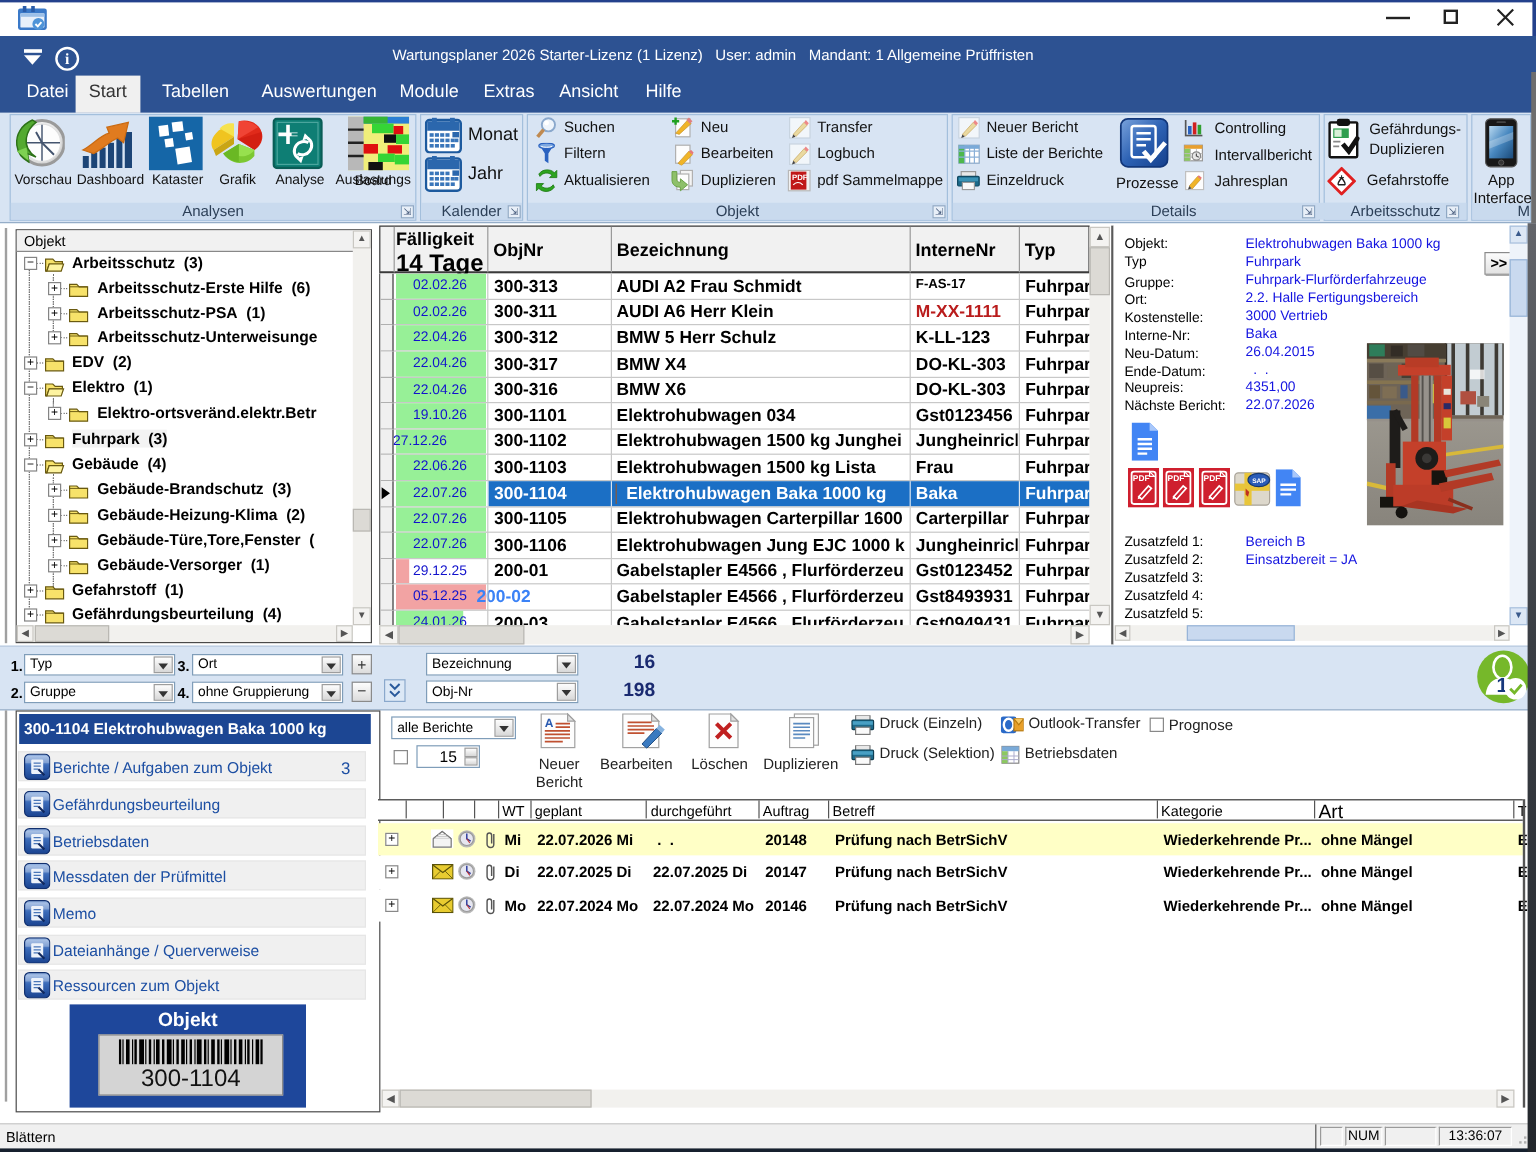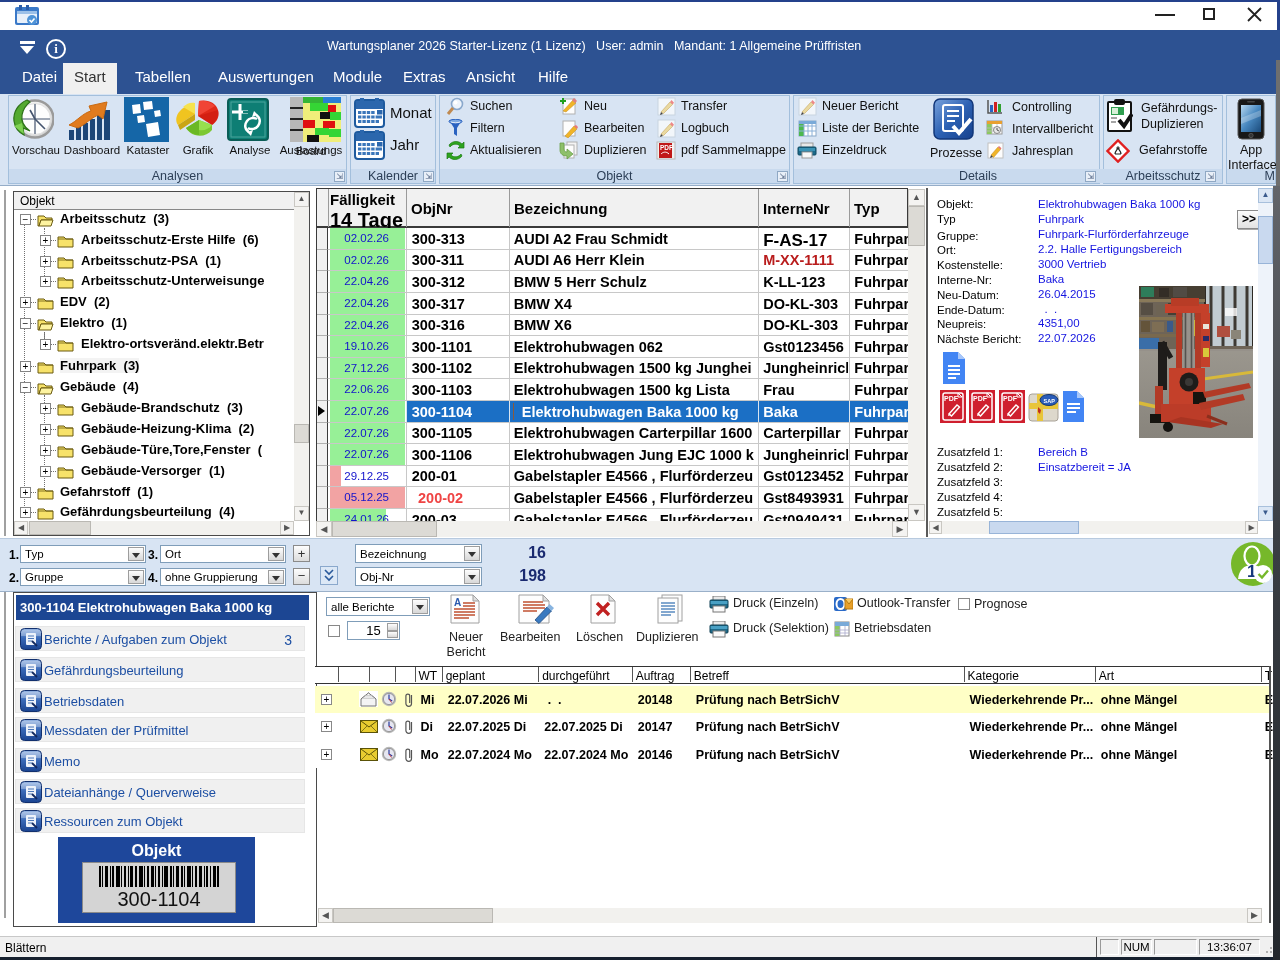--- a/index.html
+++ b/index.html
@@ -527,21 +527,21 @@
 <div class="abs b" style="left:537px;top:11px;font-size:15px">Typ</div>
 </div>
 <div class="abs" style="left:316px;top:228px;width:592px;height:293px;overflow:hidden;background:#fff;border-left:1px solid #3a3a3a">
 <div class="abs" style="left:0;top:0.2px;width:592px;height:21.6px">
 <div class="abs" style="left:0;top:0;width:10.6px;height:21.6px;background:#f0f0f0;border-right:1px solid #3a3a3a;border-bottom:1px solid #b0b0b0"></div>
 <div class="abs" style="left:12.6px;top:0;width:75px;height:20.6px;background:#97f097"></div>
 <div class="abs" style="left:10.6px;top:4px;width:78.1px;text-align:center;font-size:11.5px;color:#1212cc">02.02.26</div>
 
 <div class="cell b" style="left:94.7px;top:2.5px;width:96px;font-size:14.5px;color:#000">300-313</div>
 <div class="cell b" style="left:196.8px;top:2.5px;width:243px;font-size:14.5px;color:#000">AUDI A2 Frau Schmidt</div>
-<div class="cell b" style="left:446.2px;top:2.5px;width:85px;font-size:17px;color:#000">F-AS-17</div>
+<div class="cell b" style="left:446.2px;top:2.5px;width:85px;font-size:11px;color:#000">F-AS-17</div>
 <div class="cell b" style="left:537.3px;top:2.5px;width:54px;font-size:14.5px;color:#000">Fuhrpark</div>
 <div class="abs" style="left:88.7px;top:0;width:1px;height:21.6px;background:#c8c8c8"></div>
 <div class="abs" style="left:191.8px;top:0;width:1px;height:21.6px;background:#c8c8c8"></div>
 <div class="abs" style="left:441.2px;top:0;width:1px;height:21.6px;background:#c8c8c8"></div>
 <div class="abs" style="left:532.3px;top:0;width:1px;height:21.6px;background:#c8c8c8"></div>
 <div class="abs" style="left:10.6px;top:20.6px;width:592px;height:1px;background:#c8c8c8"></div>
 </div>
 <div class="abs" style="left:0;top:21.8px;width:592px;height:21.6px">
 <div class="abs" style="left:0;top:0;width:10.6px;height:21.6px;background:#f0f0f0;border-right:1px solid #3a3a3a;border-bottom:1px solid #b0b0b0"></div>
 <div class="abs" style="left:12.6px;top:0;width:75px;height:20.6px;background:#97f097"></div>
@@ -601,33 +601,33 @@
 <div class="abs" style="left:441.2px;top:0;width:1px;height:21.6px;background:#c8c8c8"></div>
 <div class="abs" style="left:532.3px;top:0;width:1px;height:21.6px;background:#c8c8c8"></div>
 <div class="abs" style="left:10.6px;top:20.6px;width:592px;height:1px;background:#c8c8c8"></div>
 </div>
 <div class="abs" style="left:0;top:108.2px;width:592px;height:21.6px">
 <div class="abs" style="left:0;top:0;width:10.6px;height:21.6px;background:#f0f0f0;border-right:1px solid #3a3a3a;border-bottom:1px solid #b0b0b0"></div>
 <div class="abs" style="left:12.6px;top:0;width:75px;height:20.6px;background:#97f097"></div>
 <div class="abs" style="left:10.6px;top:4px;width:78.1px;text-align:center;font-size:11.5px;color:#1212cc">19.10.26</div>
 
 <div class="cell b" style="left:94.7px;top:2.5px;width:96px;font-size:14.5px;color:#000">300-1101</div>
-<div class="cell b" style="left:196.8px;top:2.5px;width:243px;font-size:14.5px;color:#000">Elektrohubwagen 062</div>
+<div class="cell b" style="left:196.8px;top:2.5px;width:243px;font-size:14.5px;color:#000">Elektrohubwagen 034</div>
 <div class="cell b" style="left:446.2px;top:2.5px;width:85px;font-size:14.5px;color:#000">Gst0123456</div>
 <div class="cell b" style="left:537.3px;top:2.5px;width:54px;font-size:14.5px;color:#000">Fuhrpark</div>
 <div class="abs" style="left:88.7px;top:0;width:1px;height:21.6px;background:#c8c8c8"></div>
 <div class="abs" style="left:191.8px;top:0;width:1px;height:21.6px;background:#c8c8c8"></div>
 <div class="abs" style="left:441.2px;top:0;width:1px;height:21.6px;background:#c8c8c8"></div>
 <div class="abs" style="left:532.3px;top:0;width:1px;height:21.6px;background:#c8c8c8"></div>
 <div class="abs" style="left:10.6px;top:20.6px;width:592px;height:1px;background:#c8c8c8"></div>
 </div>
 <div class="abs" style="left:0;top:129.8px;width:592px;height:21.6px">
 <div class="abs" style="left:0;top:0;width:10.6px;height:21.6px;background:#f0f0f0;border-right:1px solid #3a3a3a;border-bottom:1px solid #b0b0b0"></div>
 <div class="abs" style="left:12.6px;top:0;width:75px;height:20.6px;background:#97f097"></div>
-<div class="abs" style="left:10.6px;top:4px;width:78.1px;text-align:center;font-size:11.5px;color:#1212cc">27.12.26</div>
+<div class="abs" style="left:10.6px;top:4px;width:78.1px;text-align:left;font-size:11.5px;color:#1212cc">27.12.26</div>
 
 <div class="cell b" style="left:94.7px;top:2.5px;width:96px;font-size:14.5px;color:#000">300-1102</div>
 <div class="cell b" style="left:196.8px;top:2.5px;width:243px;font-size:14.5px;color:#000">Elektrohubwagen 1500 kg  Junghei</div>
 <div class="cell b" style="left:446.2px;top:2.5px;width:85px;font-size:14.5px;color:#000">Jungheinricl</div>
 <div class="cell b" style="left:537.3px;top:2.5px;width:54px;font-size:14.5px;color:#000">Fuhrpark</div>
 <div class="abs" style="left:88.7px;top:0;width:1px;height:21.6px;background:#c8c8c8"></div>
 <div class="abs" style="left:191.8px;top:0;width:1px;height:21.6px;background:#c8c8c8"></div>
 <div class="abs" style="left:441.2px;top:0;width:1px;height:21.6px;background:#c8c8c8"></div>
 <div class="abs" style="left:532.3px;top:0;width:1px;height:21.6px;background:#c8c8c8"></div>
 <div class="abs" style="left:10.6px;top:20.6px;width:592px;height:1px;background:#c8c8c8"></div>
@@ -707,21 +707,21 @@
 <div class="abs" style="left:191.8px;top:0;width:1px;height:21.6px;background:#c8c8c8"></div>
 <div class="abs" style="left:441.2px;top:0;width:1px;height:21.6px;background:#c8c8c8"></div>
 <div class="abs" style="left:532.3px;top:0;width:1px;height:21.6px;background:#c8c8c8"></div>
 <div class="abs" style="left:10.6px;top:20.6px;width:592px;height:1px;background:#c8c8c8"></div>
 </div>
 <div class="abs" style="left:0;top:259.4px;width:592px;height:21.6px">
 <div class="abs" style="left:0;top:0;width:10.6px;height:21.6px;background:#f0f0f0;border-right:1px solid #3a3a3a;border-bottom:1px solid #b0b0b0"></div>
 <div class="abs" style="left:12.6px;top:0;width:75px;height:20.6px;background:#f2a3a3"></div>
 <div class="abs" style="left:10.6px;top:4px;width:78.1px;text-align:center;font-size:11.5px;color:#1212cc">05.12.25</div>
 
-<div class="cell b" style="left:101px;top:2.5px;width:96px;font-size:14.5px;color:#ef4444">200-02</div>
+<div class="cell b" style="left:80px;top:2.5px;width:96px;font-size:14.5px;color:#3b82f6">200-02</div>
 <div class="cell b" style="left:196.8px;top:2.5px;width:243px;font-size:14.5px;color:#000">Gabelstapler E4566 , Flurförderzeu</div>
 <div class="cell b" style="left:446.2px;top:2.5px;width:85px;font-size:14.5px;color:#000">Gst8493931</div>
 <div class="cell b" style="left:537.3px;top:2.5px;width:54px;font-size:14.5px;color:#000">Fuhrpark</div>
 <div class="abs" style="left:88.7px;top:0;width:1px;height:21.6px;background:#c8c8c8"></div>
 <div class="abs" style="left:191.8px;top:0;width:1px;height:21.6px;background:#c8c8c8"></div>
 <div class="abs" style="left:441.2px;top:0;width:1px;height:21.6px;background:#c8c8c8"></div>
 <div class="abs" style="left:532.3px;top:0;width:1px;height:21.6px;background:#c8c8c8"></div>
 <div class="abs" style="left:10.6px;top:20.6px;width:592px;height:1px;background:#c8c8c8"></div>
 </div>
 <div class="abs" style="left:0;top:281.0px;width:592px;height:21.6px">
@@ -1119,21 +1119,21 @@
 <div class="abs" style="left:374.8px;top:0;width:1px;height:15px;background:#555"></div>
 <div class="abs" style="left:648.6px;top:0;width:1px;height:15px;background:#555"></div>
 <div class="abs" style="left:779.8px;top:0;width:1px;height:15px;background:#555"></div>
 <div class="abs" style="left:945.7px;top:0;width:1px;height:15px;background:#555"></div>
 <div class="abs" style="left:103.5px;top:2px;font-size:12px;color:#000">WT</div>
 <div class="abs" style="left:130.7px;top:2px;font-size:12px;color:#000">geplant</div>
 <div class="abs" style="left:227.2px;top:2px;font-size:12px;color:#000">durchgeführt</div>
 <div class="abs" style="left:320.7px;top:2px;font-size:12px;color:#000">Auftrag</div>
 <div class="abs" style="left:378.8px;top:2px;font-size:12px;color:#000">Betreff</div>
 <div class="abs" style="left:652.6px;top:2px;font-size:12px;color:#000">Kategorie</div>
-<div class="abs" style="left:783.8px;top:2px;font-size:12px;color:#000">Art</div>
+<div class="abs" style="left:783.8px;top:2px;font-size:16px;color:#000">Art</div>
 <div class="abs" style="left:949.7px;top:2px;font-size:12px;color:#000">T</div>
 </div>
 <div class="abs" style="left:315px;top:685.5px;width:954px;height:27.5px;background:#ffffc6">
 <div class="abs" style="left:6px;top:8px;width:11px;height:11px;border:1px solid #888;background:#fff;font-size:10px;line-height:9px;text-align:center">+</div>
 <svg class="abs" style="left:44px;top:5px" width="19" height="16" viewBox="0 0 19 16">
         <rect x="0" y="0" width="19" height="16" fill="#fff"></rect>
         <path d="M2 8l7.5-6L17 8v7H2z" fill="#f4f4f4" stroke="#777"></path>
         <path d="M2 8l7.5-6L17 8" fill="#fff" stroke="#777"></path>
         <path d="M3.5 7.5h12M4.5 6h10M6 4.5h7" stroke="#bbb" stroke-width=".7"></path>
     </svg>

